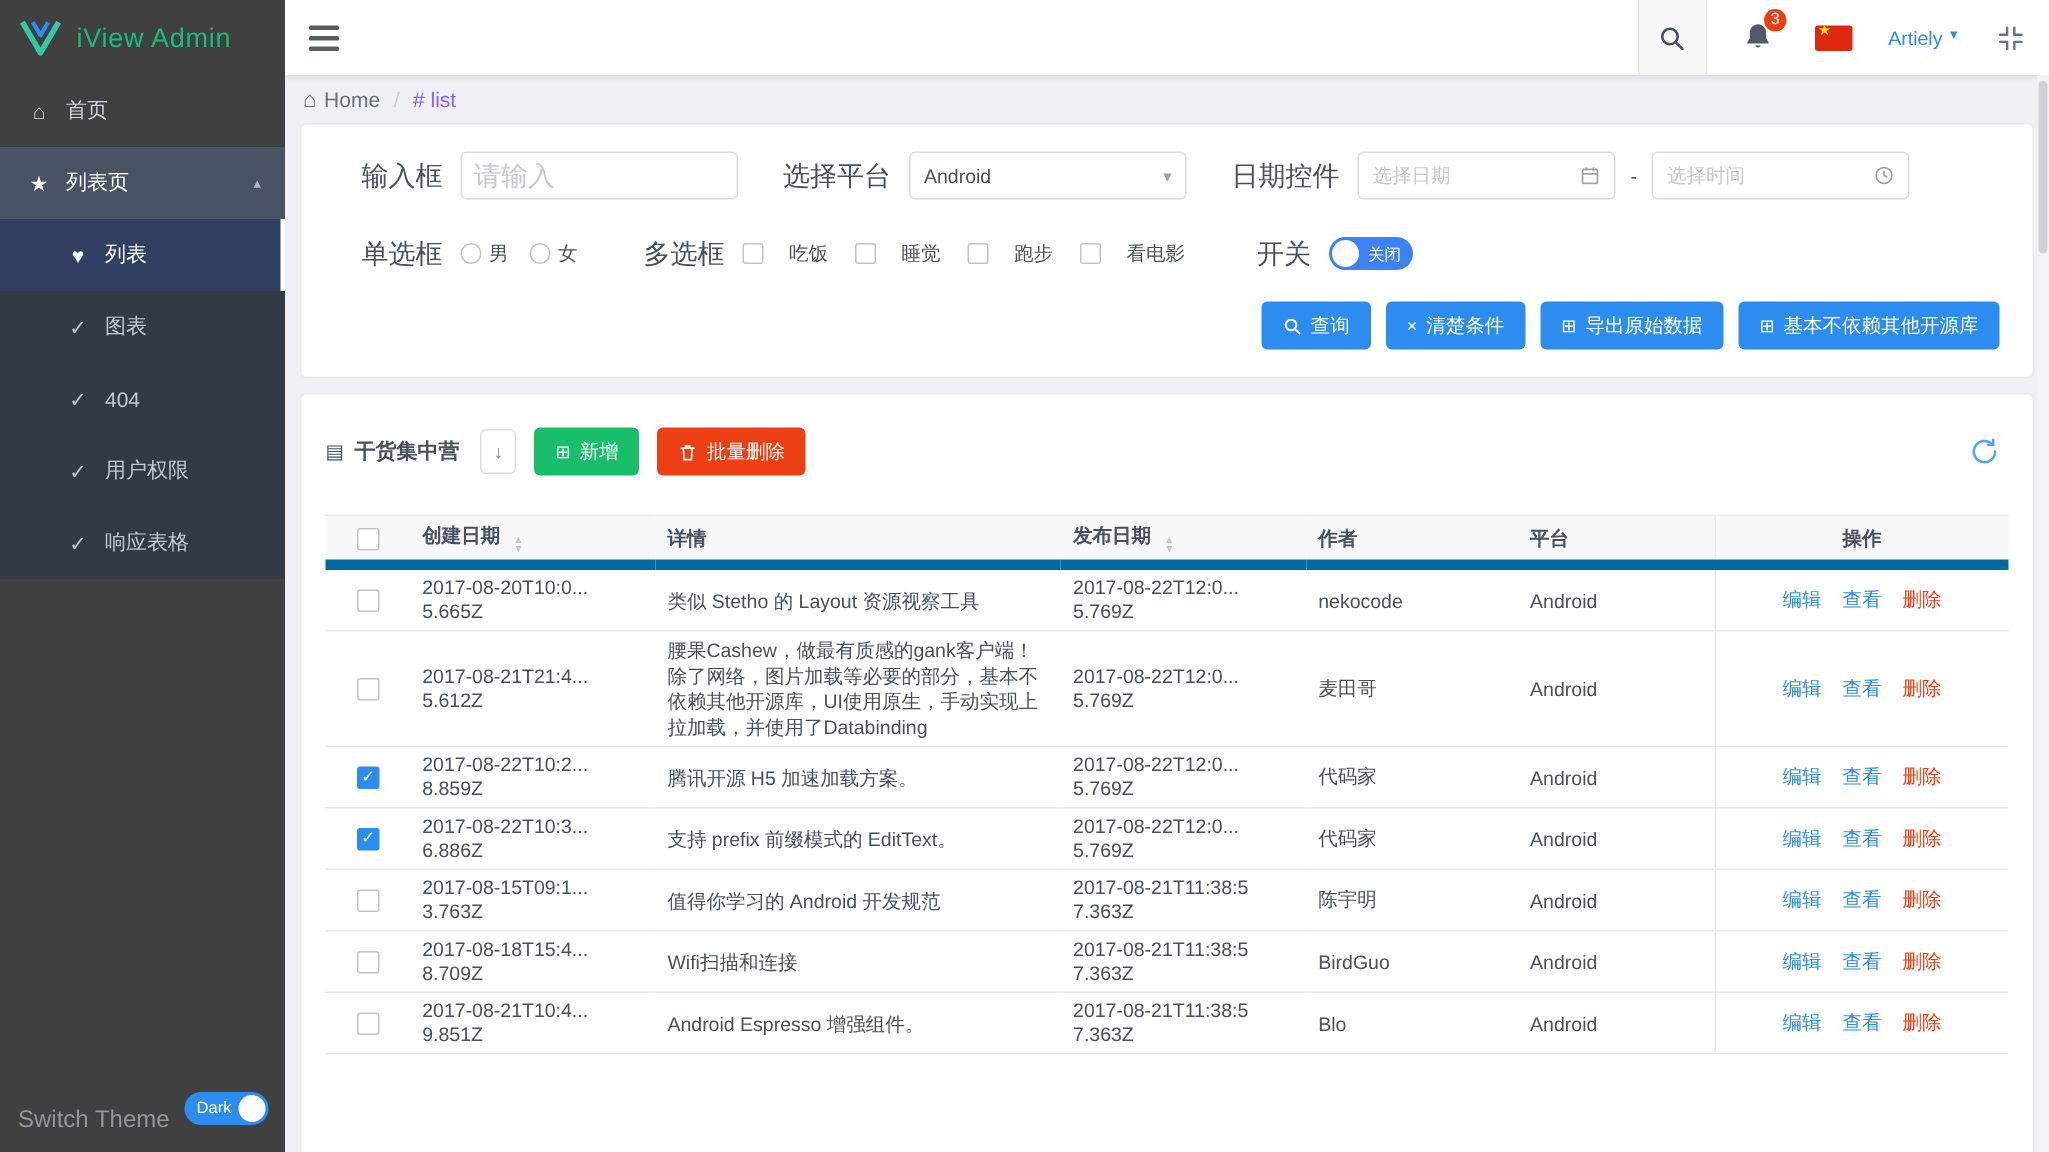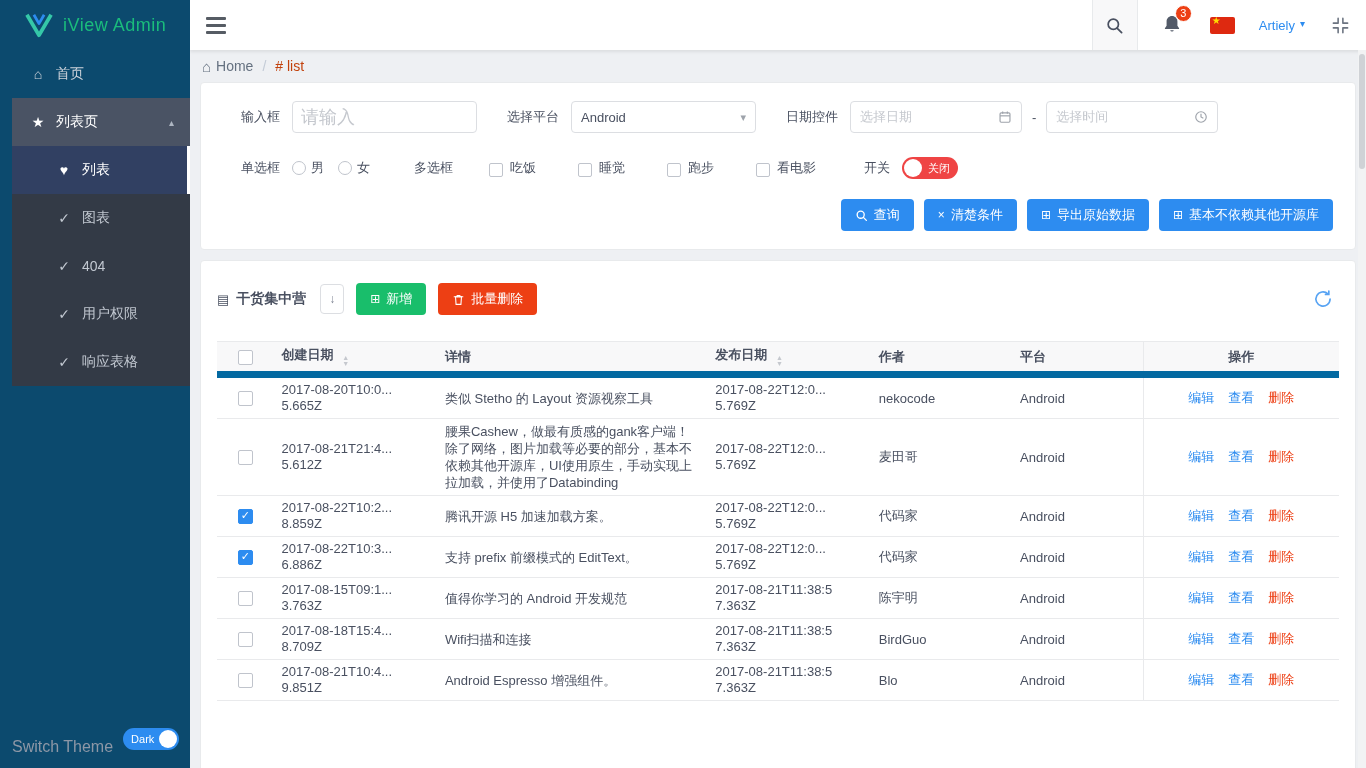--- a/index.html
+++ b/index.html
@@ -3,21 +3,21 @@
 <meta charset="utf-8">
 <style>
   * { box-sizing: border-box; margin: 0; padding: 0; }
   html,body { width:1366px; height:768px; overflow:hidden; }
   body {
     font-family:"Liberation Sans","DejaVu Sans",sans-serif;
     font-size:13px; color:#495060; background:#eef0f3; position:relative;
   }
 
   
-  .sidebar { position:fixed; left:0; top:0; width:190px; height:768px; background:#0c4a6e; z-index:30;padding-left:12px; }
+  .sidebar { position:fixed; left:0; top:0; width:190px; height:768px; background:#404040; z-index:30; }
   .logo { height:50px; display:flex; align-items:center; gap:9px; padding-left:12px; }
   .logo-text { color:#1abc7c; font-size:18px; letter-spacing:.5px; }
   .menu-item { height:48px; display:flex; align-items:center; gap:10px; padding-left:18px;
                color:#cfd4dc; font-size:14px; cursor:pointer; position:relative; }
   .mi-icon { width:16px; text-align:center; font-size:14px; }
   .menu-item.parent { background:#4a5364; color:#fff; }
   .menu-item .chev { position:absolute; right:16px; font-size:10px; color:#aeb6c2; }
   .submenu { background:#333a46; }
   .submenu .menu-item { padding-left:44px; color:#c2c8d1; }
   .submenu .menu-item.active { background:#314062; color:#fff; }
@@ -46,48 +46,48 @@
   .h-user { color:#2d8cf0; font-size:13px; display:flex; align-items:flex-start; gap:5px; margin-right:26px; cursor:pointer; }
   .h-user .chev-d { font-size:10px; }
   .h-full { margin-right:16px; color:#6b7380; cursor:pointer; display:flex; }
 
   
   .content { margin-left:190px; padding-top:50px; height:768px; }
   .breadcrumb { height:32px; display:flex; align-items:center; gap:6px; padding-left:12px; font-size:14px; color:#657180; }
   .bc-home { display:flex; align-items:center; gap:5px; cursor:pointer; }
   .bc-icon { font-size:15px; }
   .bc-sep { color:#c3cbd6; margin:0 3px; }
-  .bc-cur { color:#c2410c; }
+  .bc-cur { color:#8b5cf6; }
 
   .card { background:#fff; border:1px solid #e8eaec; border-radius:4px; margin:0 10px 10px; padding:18px 16px; position:relative; }
 
   
   .f-row { display:flex; align-items:center; padding-left:24px; }
   .f-group { display:flex; align-items:center; }
   .f-group + .f-group { margin-left:30px; }
-  .f-group > label { margin-right:12px; font-size:13px; color:#495060; white-space:nowrap; }
+  .f-group > label { margin-right:12px; font-size:18px; color:#495060; white-space:nowrap; }
   input.text { width:185px; height:32px; border:1px solid #dcdee2; border-radius:4px; padding:0 8px;
                font-size:18px; color:#495060; outline:none; font-family:inherit; }
   input.text::placeholder { color:#c5c8ce; }
   .select { width:185px; height:32px; border:1px solid #dcdee2; border-radius:4px; background:#fff;
             display:flex; align-items:center; justify-content:space-between; padding:0 9px; cursor:pointer; }
   .sel-chev { color:#9ea3ab; font-size:11px; }
   .picker { width:172px; height:32px; border:1px solid #dcdee2; border-radius:4px; background:#fff;
             display:flex; align-items:center; justify-content:space-between; padding:0 9px; cursor:text; }
   .picker .ph { color:#c5c8ce; }
   .picker .p-ico { color:#9ea3ab; display:flex; }
   .dash { margin:0 10px; color:#495060; }
   .row2 { margin-top:24px; }
   .radio { display:flex; align-items:center; gap:5px; margin-right:14px; cursor:pointer; }
   .radio .dot { width:14px; height:14px; border:1px solid #c0c4cc; border-radius:50%; background:#fff; }
-  .checkbox { display:flex; align-items:flex-end; gap:7px; margin-right:18px; cursor:pointer;margin-left:24px; }
+  .checkbox { display:flex; align-items:center; gap:17px; margin-right:18px; cursor:pointer; }
   .box { width:14px; height:14px; border:1px solid #c0c4cc; border-radius:2px; background:#fff; }
   .grp-check { margin-left:48px; }
   .grp-switch { margin-left:70px; }
-  .switch { position:relative; width:56px; height:22px; border-radius:12px; background:#ef4444;
+  .switch { position:relative; width:56px; height:22px; border-radius:12px; background:#3b82f6;
             display:inline-flex; align-items:center; justify-content:flex-end; padding-right:8px;
             color:#fff; font-size:11px; cursor:pointer; }
   .switch .knob { position:absolute; left:2px; top:2px; width:18px; height:18px; background:#fff; border-radius:50%; }
   .f-actions { margin-top:20px; display:flex; justify-content:flex-end; gap:10px; padding-right:6px; }
 
   .btn { height:32px; border:none; border-radius:4px; padding:0 14px; font-size:13px; color:#fff;
          display:inline-flex; align-items:center; gap:6px; cursor:pointer; font-family:inherit; }
   .btn .ic { font-size:12px; display:inline-flex; }
   .btn.blue  { background:#2d8cf0; }
   .btn.green { background:#19be6b; }

